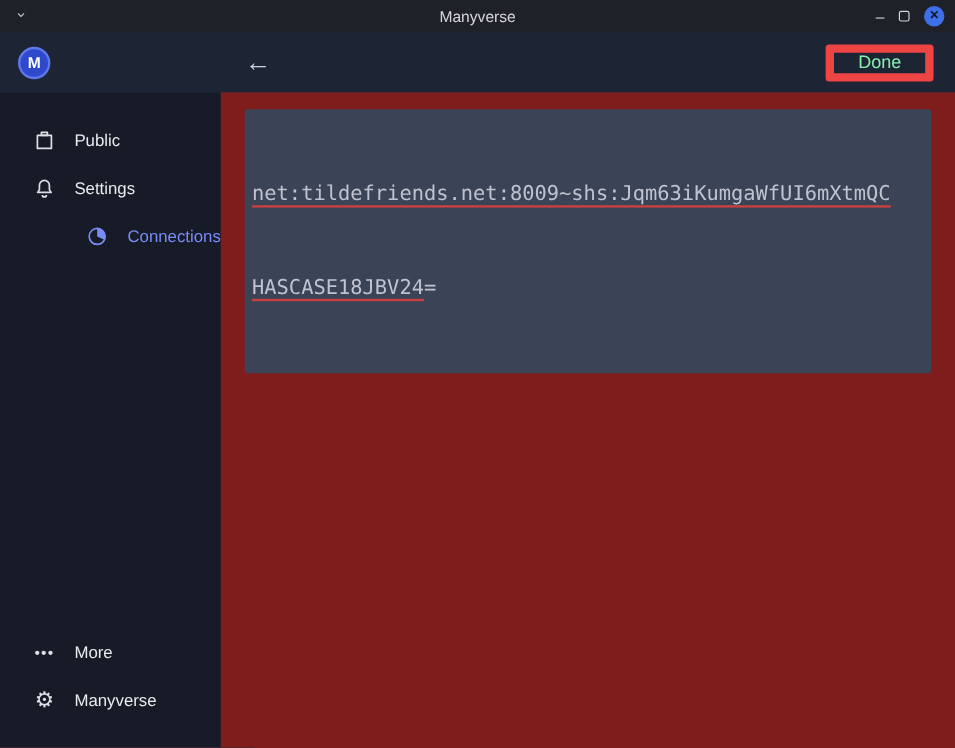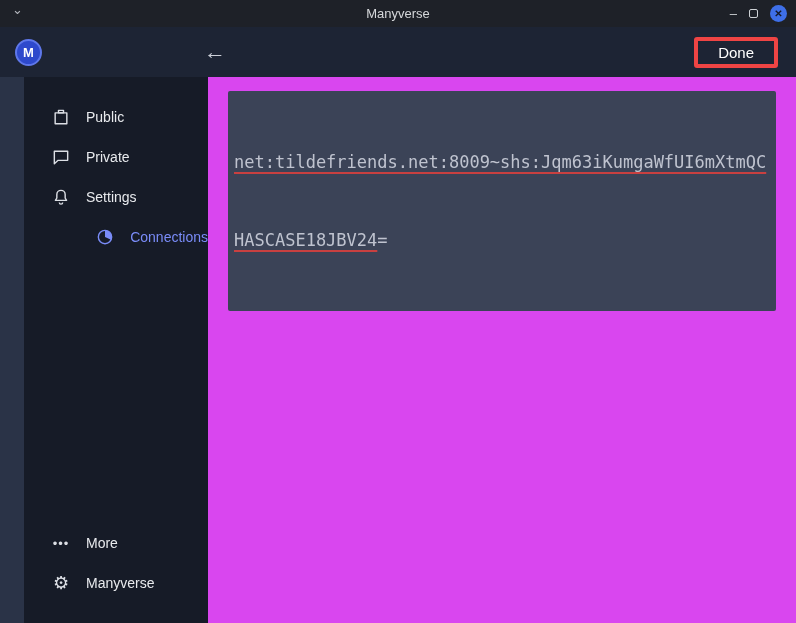--- a/index.html
+++ b/index.html
@@ -49,46 +49,46 @@
     background:#2e49cc; border:2px solid #5e77ea;
     color:#ffffff; font-weight:bold; font-size:13px;
     display:flex; align-items:center; justify-content:center;
   }
   .back-arrow {
     margin-left:20px; color:#ccd0d9; font-size:22px; line-height:1; cursor:default;
   }
   .done-btn {
     margin-left:auto; margin-right:18px;
     min-width:80px; height:31px; padding:0 20px;
-    background:transparent; border:4px solid #ef4444; border-radius:3px;
-    color:#ffffff; font-family:"Liberation Sans", sans-serif;
+    background:transparent; border:7px solid #ef4444; border-radius:3px;
+    color:#86efac; font-family:"Liberation Sans", sans-serif;
     font-size:15px; cursor:pointer;
   }
 
   
-  .content-row { flex:1; display:flex; min-height:0;margin-left:24px; }
+  .content-row { flex:1; display:flex; min-height:0; }
 
   .sidebar {
     width:184px; flex:0 0 184px; background:#161b27;
     display:flex; flex-direction:column; padding-top:20px; padding-bottom:20px;
   }
   .side-item {
     display:flex; align-items:center; gap:15px;
     padding:10px 0 10px 27px; color:#e8eaed; font-size:14px; cursor:default;
   }
   .side-item .icn {
     width:20px; height:20px; color:#dcdfe5;
     display:flex; align-items:center; justify-content:center; flex:0 0 20px;
   }
   .side-item.active, .side-item.active .icn { color:#7a8cf8;justify-content:flex-end; }
   .side-spacer { flex:1; }
   .gear-glyph { font-size:18px; line-height:1; }
   .dots-glyph { font-size:13px; letter-spacing:1px; line-height:1; }
 
-  .main { flex:1; background:#d946ef; padding:14px 20px; }
+  .main { flex:1; background:#7f1d1d; padding:14px 20px; }
   .invite-box {
     width:100%; height:220px; background:#3b4357; border-radius:2px;
     padding:6px 6px; cursor:text;
     font-family:"DejaVu Sans Mono", monospace;
     font-size:17px; line-height:26px; color:#bfc3cf;
     white-space:pre; overflow:hidden;
   }
   .seg.miss {
     text-decoration:underline;
     text-decoration-color:#c84040;
@@ -127,28 +127,20 @@
       <div class="side-item">
         <span class="icn">
           <svg viewBox="0 0 24 24" width="20" height="20">
             <path d="M5 7h14v13H5z" fill="none" stroke="currentColor" stroke-width="1.7" stroke-linejoin="round"></path>
             <path d="M9 4h6v3H9z" fill="none" stroke="currentColor" stroke-width="1.7" stroke-linejoin="round"></path>
           </svg>
         </span>
         <span>Public</span>
       </div>
 
-      <div class="side-item">
-        <span class="icn">
-          <svg viewBox="0 0 24 24" width="20" height="20">
-            <path d="M4 5h16v11H8.5L4 20z" fill="none" stroke="currentColor" stroke-width="1.7" stroke-linejoin="round"></path>
-          </svg>
-        </span>
-        <span>Private</span>
-      </div>
 
       <div class="side-item">
         <span class="icn">
           <svg viewBox="0 0 24 24" width="20" height="20">
             <path d="M12 4a5 5 0 0 0-5 5v4.2L5.3 16h13.4L17 13.2V9a5 5 0 0 0-5-5z" fill="none" stroke="currentColor" stroke-width="1.7" stroke-linejoin="round"></path>
             <path d="M10 18.5a2 2 0 0 0 4 0" fill="none" stroke="currentColor" stroke-width="1.7"></path>
           </svg>
         </span>
         <span>Settings</span>
       </div>

